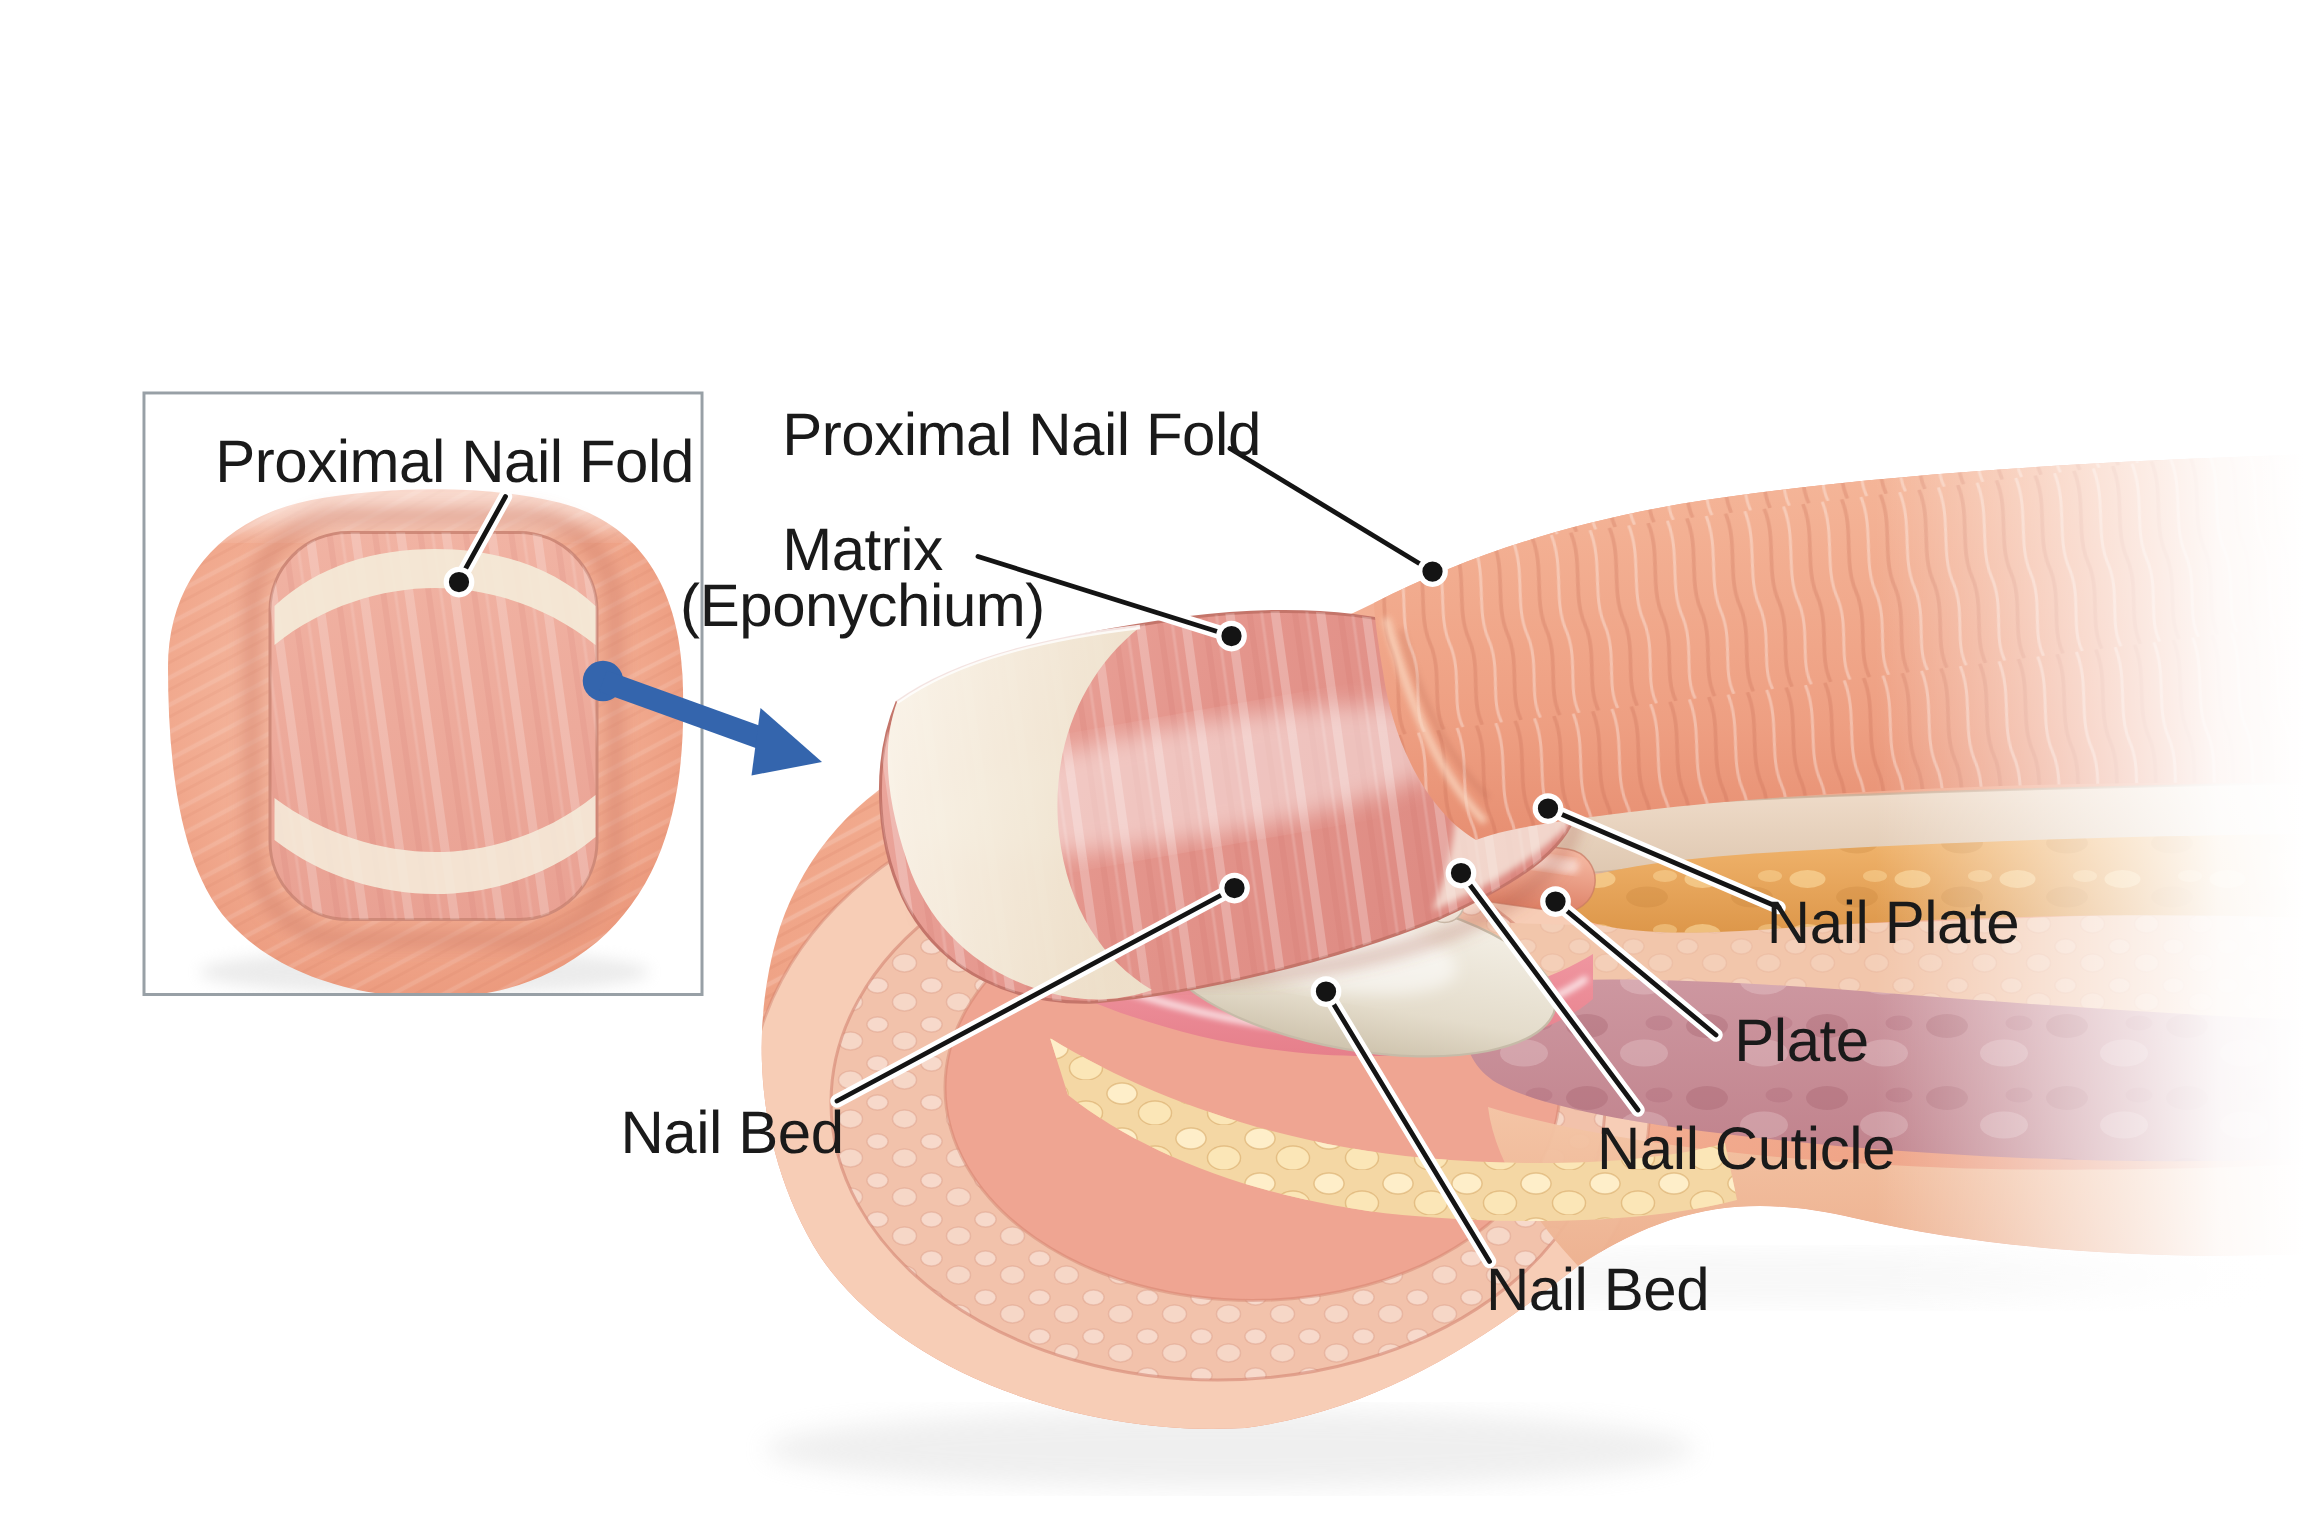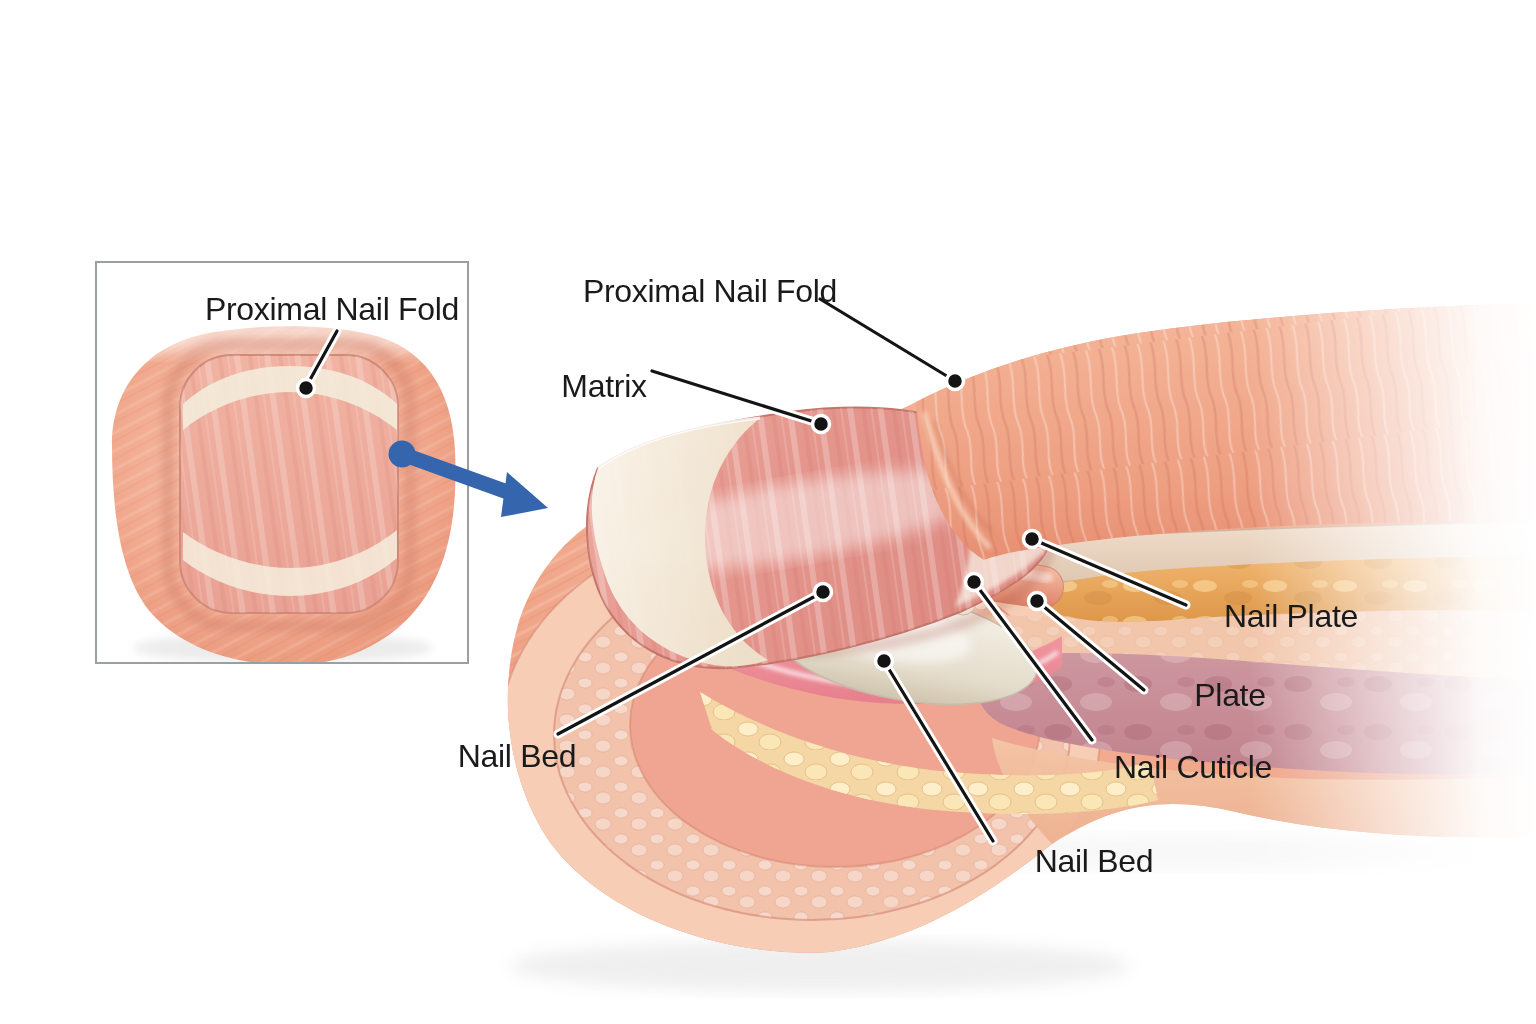--- a/index.html
+++ b/index.html
@@ -3,24 +3,23 @@
 <meta charset="utf-8">
 <style>
   html,body{margin:0;padding:0;background:#ffffff;}
   .stage{
     position:relative;width:1536px;height:1024px;overflow:hidden;
     background:#ffffff;font-family:"Liberation Sans",sans-serif;
   }
   .stage svg{position:absolute;left:0;top:0;}
   .lbl{
     position:absolute;transform:translate(-50%,-50%);
-    font-size:32px;letter-spacing:-0.3px;color:#1a1a1a;
+    font-size:40px;letter-spacing:-0.3px;color:#1a1a1a;
     white-space:nowrap;line-height:37px;text-align:center;
     font-family:"Liberation Sans",sans-serif;
-    margin-left:29px;
   }
 </style>
 </head>
 <body>
 
 <div class="stage">
 
 <svg width="1536" height="1024" viewBox="0 0 1536 1024">
   <defs>
     <radialGradient id="gSkin" cx="42%" cy="42%" r="75%">
@@ -320,20 +319,21 @@
       <line x1="884" y1="661" x2="993" y2="841" stroke="#141414" stroke-width="3.2"></line>
       <circle cx="884" cy="661" r="8.5" fill="#141414" stroke="#ffffff" stroke-width="3.5"></circle>
     </g>
   </g>
 </svg>
 
 <div class="lbl" style="left:303px;top:309px;">Proximal Nail Fold</div>
 <div class="lbl" style="left:681px;top:291px;">Proximal Nail Fold</div>
 <div class="lbl" style="left:575px;top:386px;">
   <div>Matrix</div>
+  <div>(Eponychium)</div>
 </div>
 <div class="lbl" style="left:1262px;top:616px;text-align:center;">Nail Plate</div>
 <div class="lbl" style="left:1201px;top:695px;">Plate</div>
 <div class="lbl" style="left:1164px;top:767px;">Nail Cuticle</div>
 <div class="lbl" style="left:488px;top:756px;">Nail Bed</div>
 <div class="lbl" style="left:1065px;top:861px;">Nail Bed</div>
 
 </div>
 
 </body></html>

